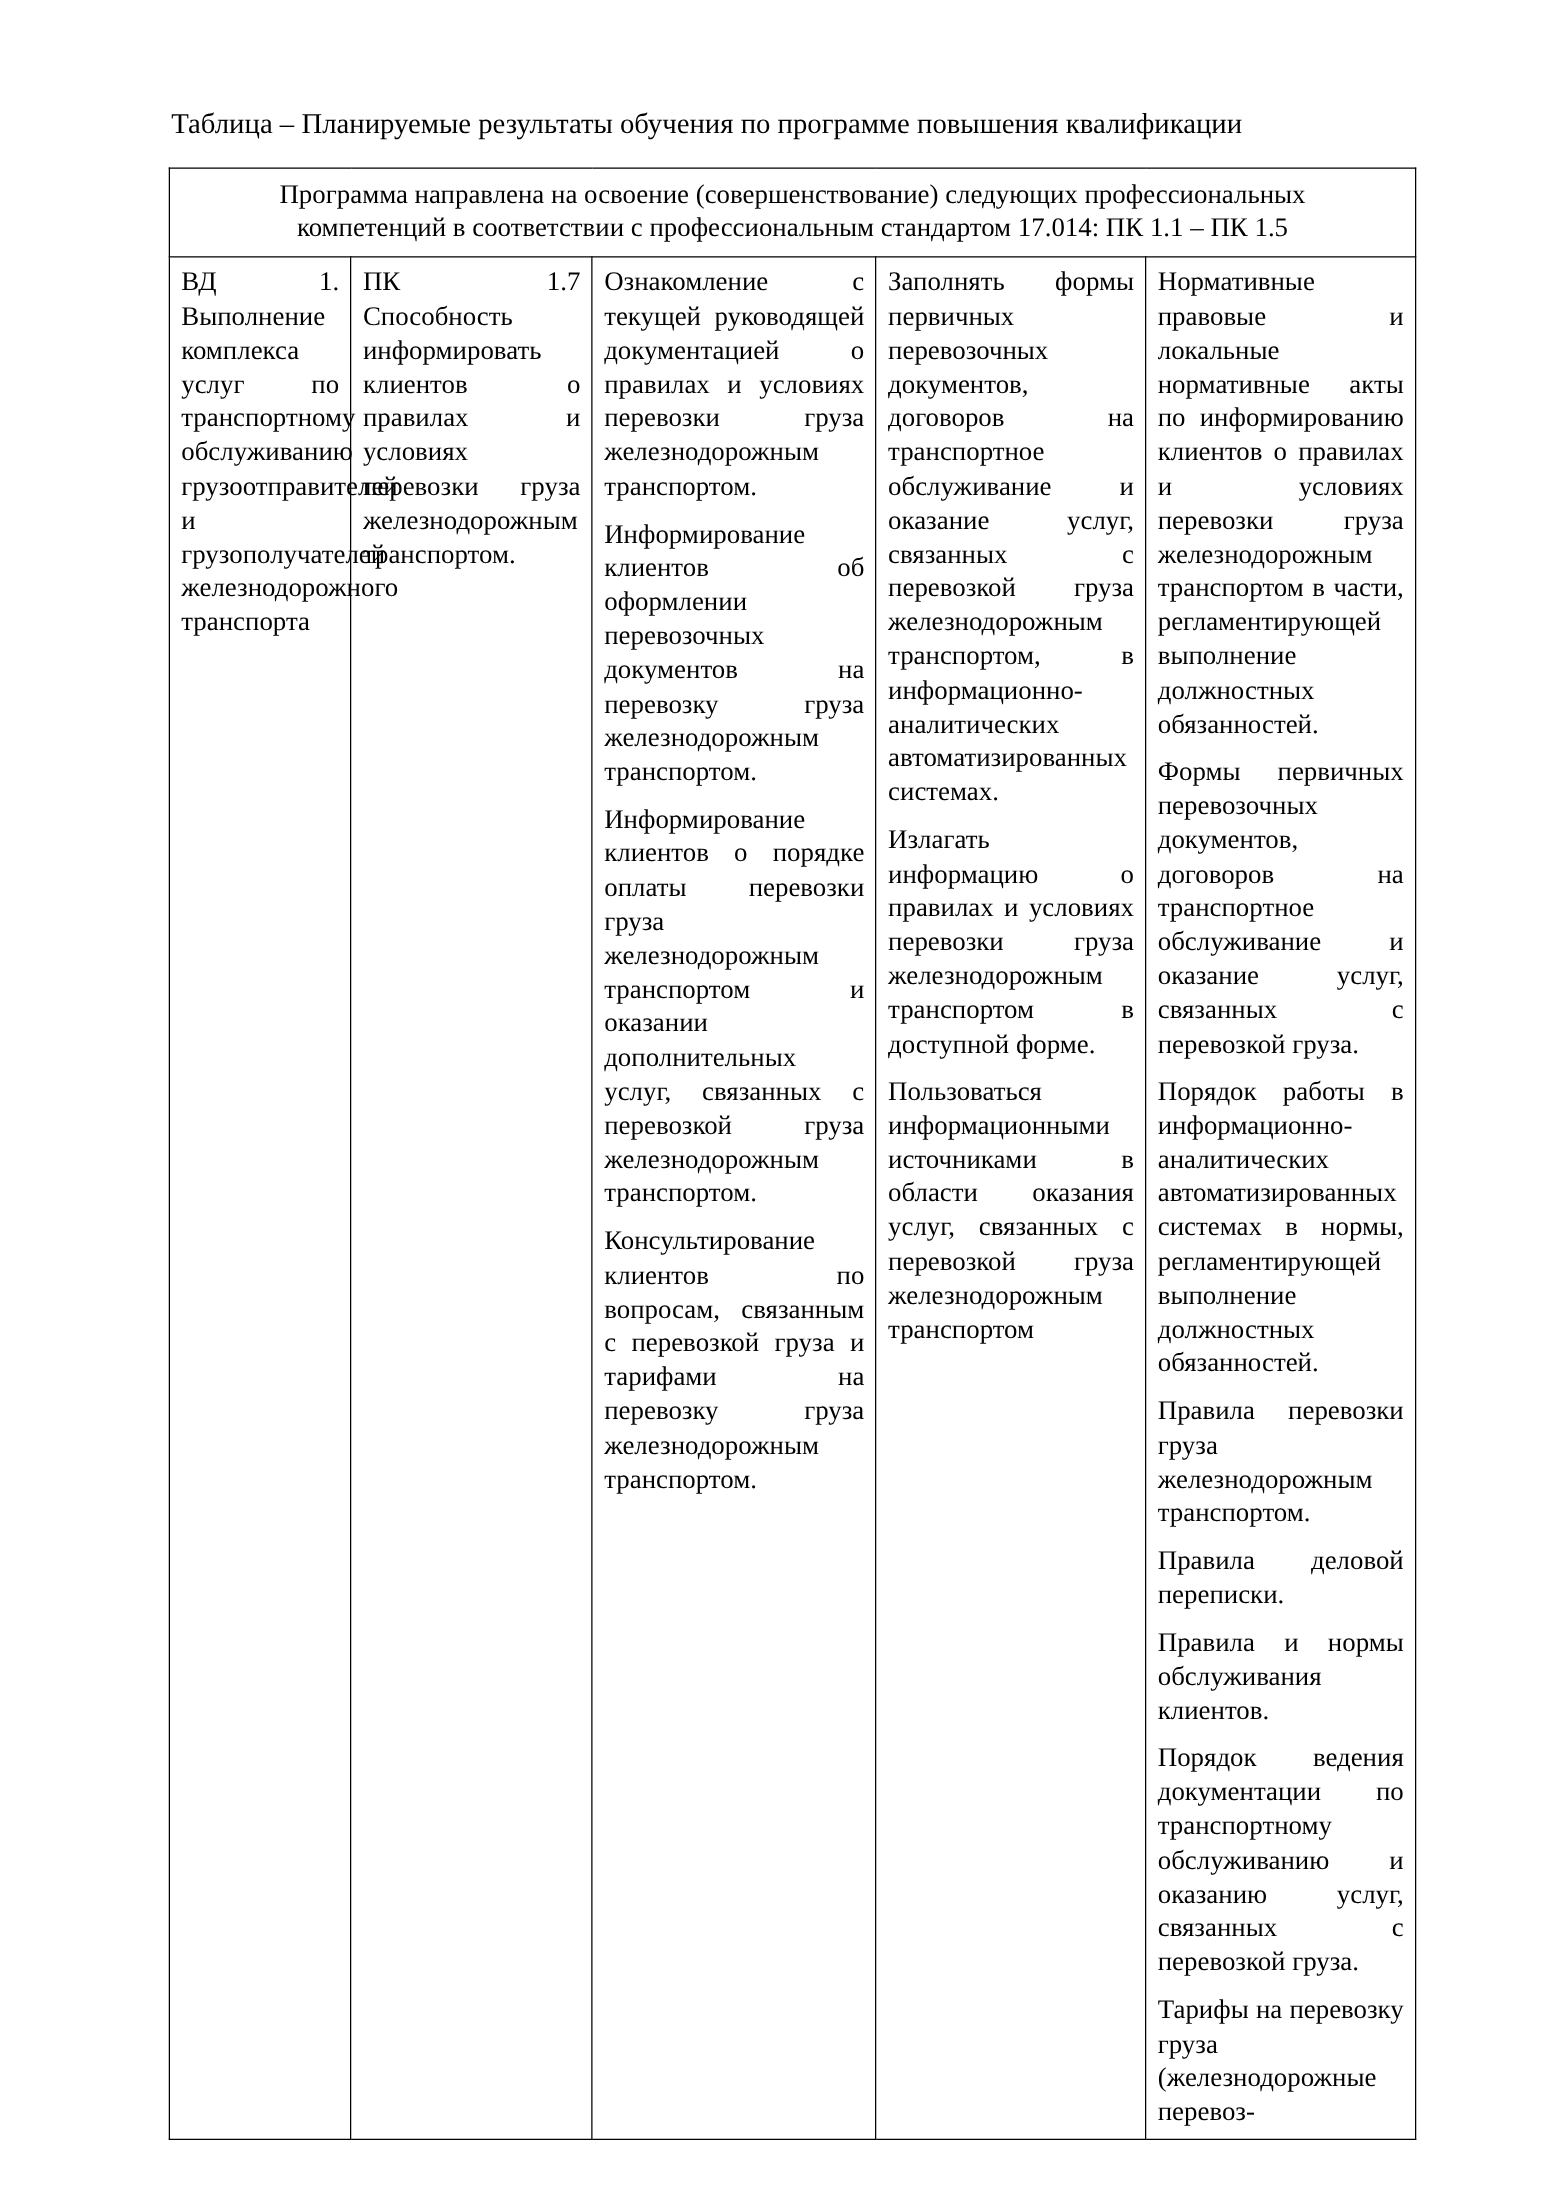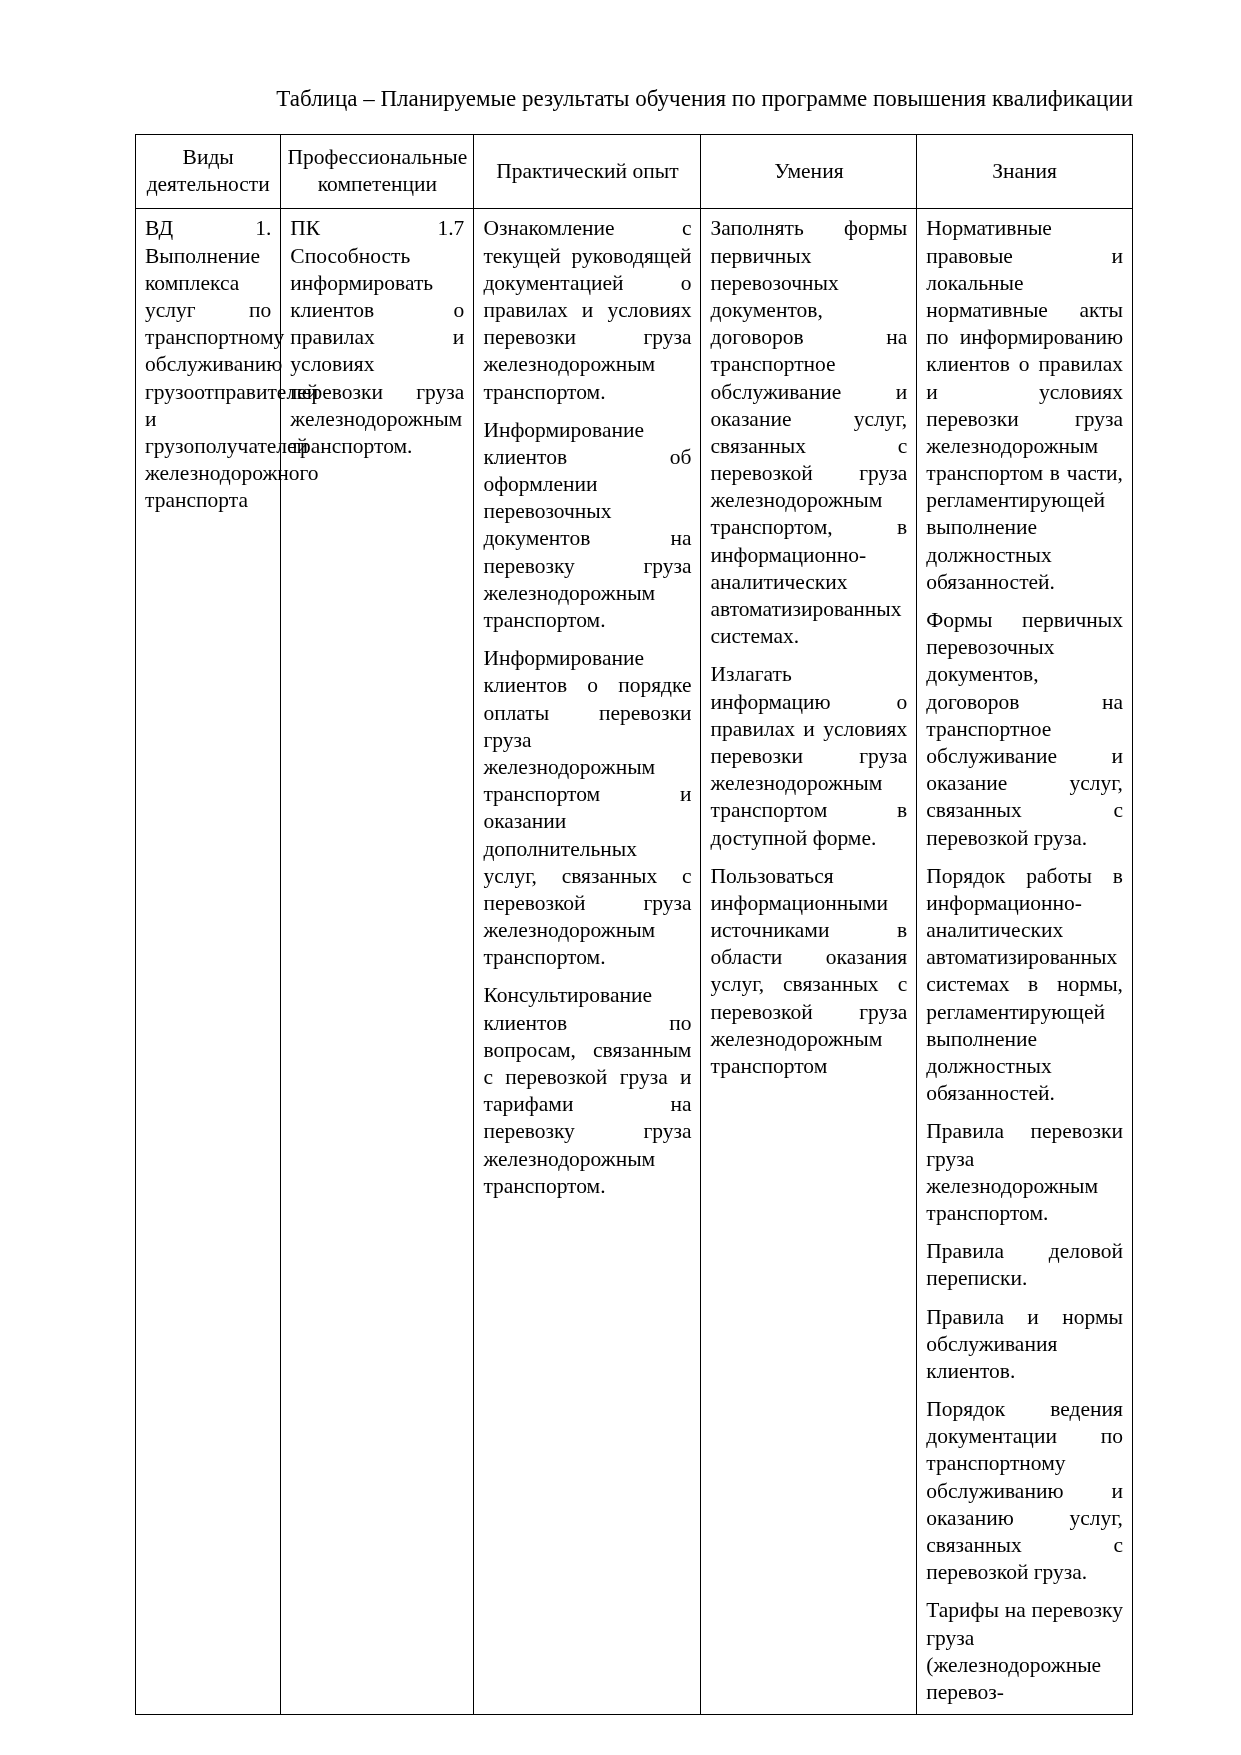--- a/index.html
+++ b/index.html
@@ -24,21 +24,21 @@
   .doc-title {
     text-align: center;
     font-weight: bold;
     font-size: 24px;
     letter-spacing: 0.2px;
     margin: 0 0 44px 0;
   }
   .table-caption {
     font-size: 23px;
     margin: 0 0 22px 0;
-    text-align: right;
+    text-align: left;
     padding-left: 2px;
   }
   table.plan {
     border-collapse: collapse;
     width: 100%;
     table-layout: fixed;
   }
   table.plan td, table.plan th {
     border: 1px solid #000000;
     vertical-align: top;
@@ -86,25 +86,21 @@
   <table class="plan">
     <colgroup>
       <col class="col1">
       <col class="col2">
       <col class="col3">
       <col class="col4">
       <col class="col5">
     </colgroup>
     <tbody>
       <tr>
-        <td class="colhead">Виды деятельности</td>
-        <td class="colhead">Профессиональные компетенции</td>
-        <td class="colhead">Практический опыт</td>
-        <td class="colhead">Умения</td>
-        <td class="colhead">Знания</td>
+        <td class="banner" colspan="5">Программа направлена на освоение (совершенствование) следующих профессиональных компетенций в соответствии с профессиональным стандартом 17.014: ПК 1.1 – ПК 1.5</td>
       </tr>
       <tr>
         <td class="cell">
           <p>ВД 1. Выполнение комплекса услуг по транспортному обслуживанию грузоотправителей и грузополучателей железнодорожного транспорта</p>
         </td>
         <td class="cell">
           <p>ПК 1.7 Способность информировать клиентов о правилах и условиях перевозки груза железнодорожным транспортом.</p>
         </td>
         <td class="cell">
           <p>Ознакомление с текущей руководящей документацией о правилах и условиях перевозки груза железнодорожным транспортом.</p>

